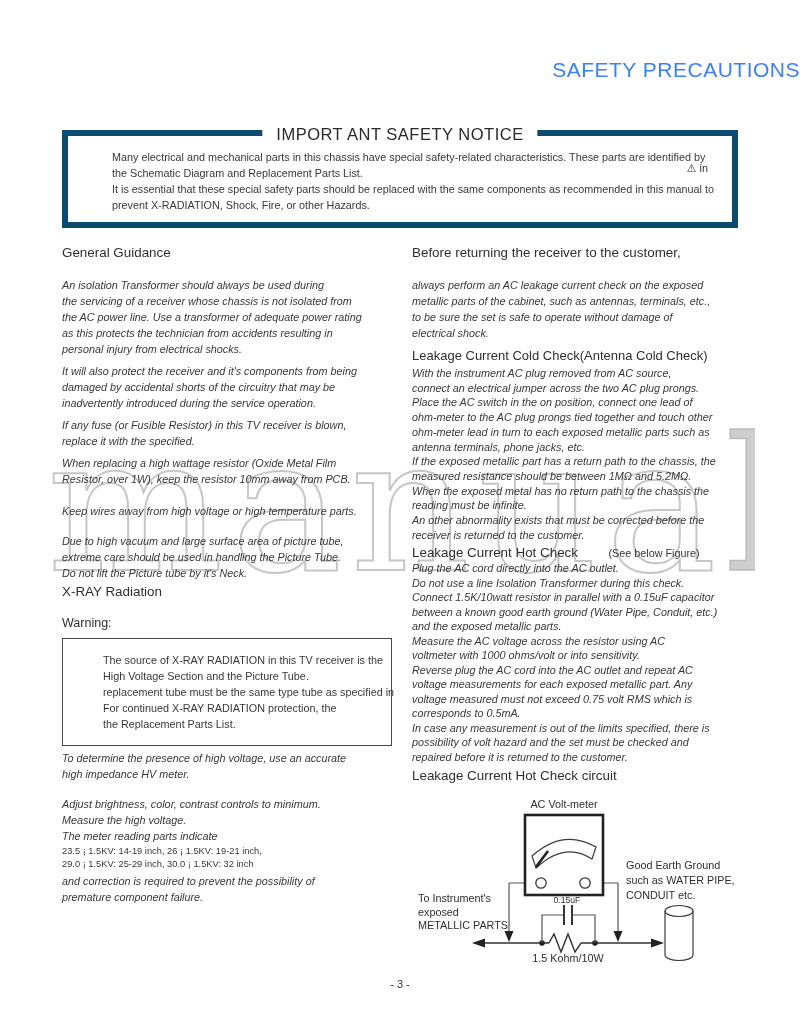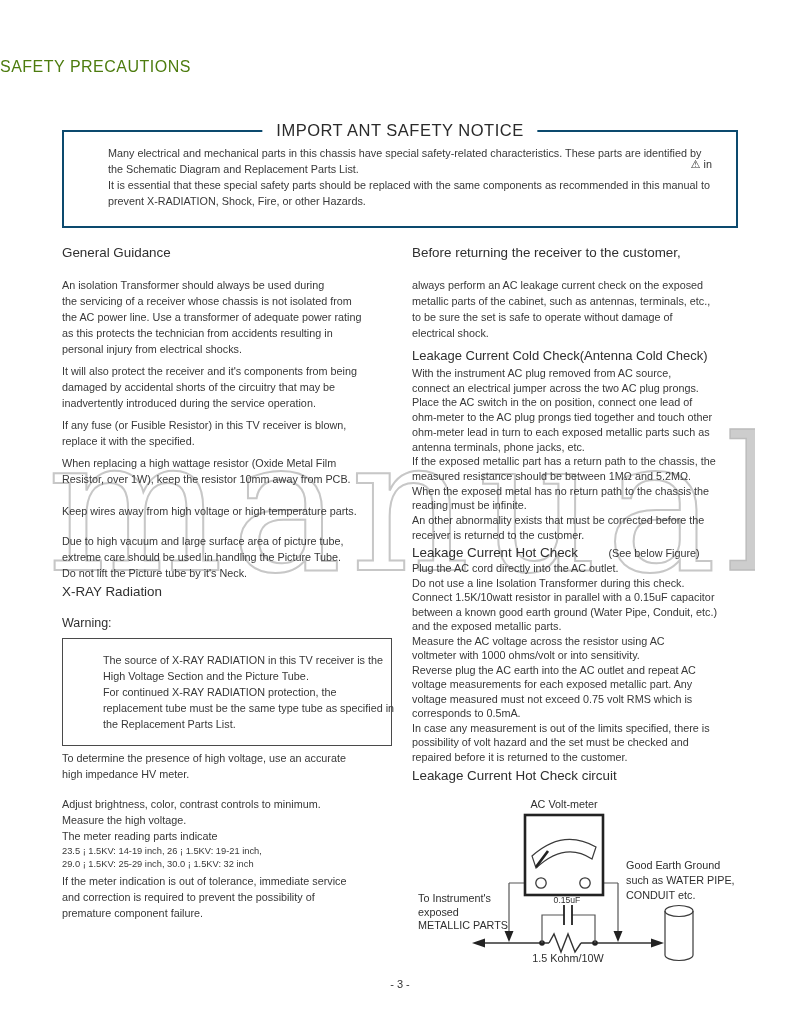--- a/index.html
+++ b/index.html
@@ -3,38 +3,38 @@
 <meta charset="utf-8">
 <style>
   html,body{margin:0;padding:0;}
   body{
     width:800px;height:1036px;position:relative;background:#ffffff;
     font-family:"Liberation Sans", sans-serif;color:#383838;overflow:hidden;
   }
   #content{position:absolute;inset:0;z-index:1;}
   .abs{position:absolute;}
   .title{
-    left:0;right:0;top:58px;text-align:left;font-size:16px;color:#4d7c0f;
+    left:0;right:0;top:58px;text-align:right;font-size:21px;color:#3b82f6;
     letter-spacing:0.5px;
   }
   .notice-box{
-    left:62px;top:130px;width:676px;height:98px;border:2px solid #0c4a6e;
+    left:62px;top:130px;width:676px;height:98px;border:6px solid #0c4a6e;
     box-sizing:border-box;background:transparent;
   }
   .notice-legend{
     position:absolute;top:-11px;left:50%;transform:translateX(-50%);
     background:#fff;padding:0 14px;font-size:16.5px;color:#2a2a2a;
     white-space:nowrap;letter-spacing:0.5px;
   }
   .notice-text{position:absolute;left:12px;top:13px;right:14px;font-size:10.8px;line-height:16px;}
   .notice-symbol{position:absolute;right:24px;top:26px;font-size:10.8px;color:#333;white-space:nowrap;}
   .warn-glyph{font-family:"DejaVu Sans", sans-serif;font-size:11px;}
   .h{font-size:13.4px;color:#2f2f2f;white-space:nowrap;}
   .bodytxt{font-size:10.8px;line-height:16px;width:348px;}
-  .bodytxt div{white-space:nowrap;}
+  .bodytxt div{white-space:nowrap;font-style:italic;}
   .tight div{white-space:nowrap;margin-left:32px;}
   .smalltxt{font-size:9.3px;line-height:13px;}
   .smalltxt div{white-space:nowrap;}
   .lcol{left:62px;}
   .rcol{left:412px;}
   .warning-box{
     left:62px;top:638px;width:330px;box-sizing:border-box;border:1.5px solid #4a4a4a;
     padding:13px 8px;font-size:10.8px;line-height:16px;background:transparent;
   }
   .hnote{font-size:10.8px;color:#383838;margin-left:26px;white-space:nowrap;}
@@ -97,39 +97,38 @@
   <div class="abs bodytxt lcol" style="top:533px">
       <div>Due to high vacuum and large surface area of picture tube,</div>
       <div>extreme care should be used in handling the Picture Tube.</div>
       <div>Do not lift the Picture tube by it's Neck.</div>
     </div>
   <div class="abs h lcol" style="top:584px">X-RAY Radiation</div>
   <div class="abs h lcol" style="top:616px;font-size:12.5px">Warning:</div>
   <div class="abs warning-box tight">
       <div>The source of X-RAY RADIATION in this TV receiver is the</div>
       <div>High Voltage Section and the Picture Tube.</div>
+      <div>replacement tube must be the same type tube as specified in</div>
       <div>For continued X-RAY RADIATION protection, the</div>
-      <div>replacement tube must be the same type tube as specified in</div>
       <div>the Replacement Parts List.</div>
     </div>
   <div class="abs bodytxt lcol" style="top:750px">
       <div>To determine the presence of high voltage, use an accurate</div>
       <div>high impedance HV meter.</div>
     </div>
   <div class="abs bodytxt lcol" style="top:796px">
       <div>Adjust brightness, color, contrast controls to minimum.</div>
       <div>Measure the high voltage.</div>
       <div>The meter reading parts indicate</div>
     </div>
   <div class="abs smalltxt lcol" style="top:845px">
       <div>23.5 ¡ 1.5KV: 14-19 inch, 26 ¡ 1.5KV: 19-21 inch,</div>
       <div>29.0 ¡ 1.5KV: 25-29 inch, 30.0 ¡ 1.5KV: 32 inch</div>
     </div>
   <div class="abs bodytxt lcol" style="top:873px">
-      <div>If the meter indication is out of tolerance, immediate service</div>
       <div>and correction is required to prevent the possibility of</div>
       <div>premature component failure.</div>
     </div>
 
   <div class="abs h rcol" style="top:245px">Before returning the receiver to the customer,</div>
   <div class="abs bodytxt rcol" style="top:277px">
       <div>always perform an AC leakage current check on the exposed</div>
       <div>metallic parts of the cabinet, such as antennas, terminals, etc.,</div>
       <div>to be sure the set is safe to operate without damage of</div>
       <div>electrical shock.</div>
@@ -154,21 +153,21 @@
     <span class="hnote">(See below Figure)</span>
   </div>
   <div class="abs bodytxt rcol" style="top:561px;line-height:14.5px">
       <div>Plug the AC cord directly into the AC outlet.</div>
       <div>Do not use a line Isolation Transformer during this check.</div>
       <div>Connect 1.5K/10watt resistor in parallel with a 0.15uF capacitor</div>
       <div>between a known good earth ground (Water Pipe, Conduit, etc.)</div>
       <div>and the exposed metallic parts.</div>
       <div>Measure the AC voltage across the resistor using AC</div>
       <div>voltmeter with 1000 ohms/volt or into sensitivity.</div>
-      <div>Reverse plug the AC earth into the AC outlet and repeat AC</div>
+      <div>Reverse plug the AC cord into the AC outlet and repeat AC</div>
       <div>voltage measurements for each exposed metallic part. Any</div>
       <div>voltage measured must not exceed 0.75 volt RMS which is</div>
       <div>corresponds to 0.5mA.</div>
       <div>In case any measurement is out of the limits specified, there is</div>
       <div>possibility of volt hazard and the set must be checked and</div>
       <div>repaired before it is returned to the customer.</div>
     </div>
   <div class="abs h rcol" style="top:768px">Leakage Current Hot Check circuit</div>
 
   <div class="abs diagram">

